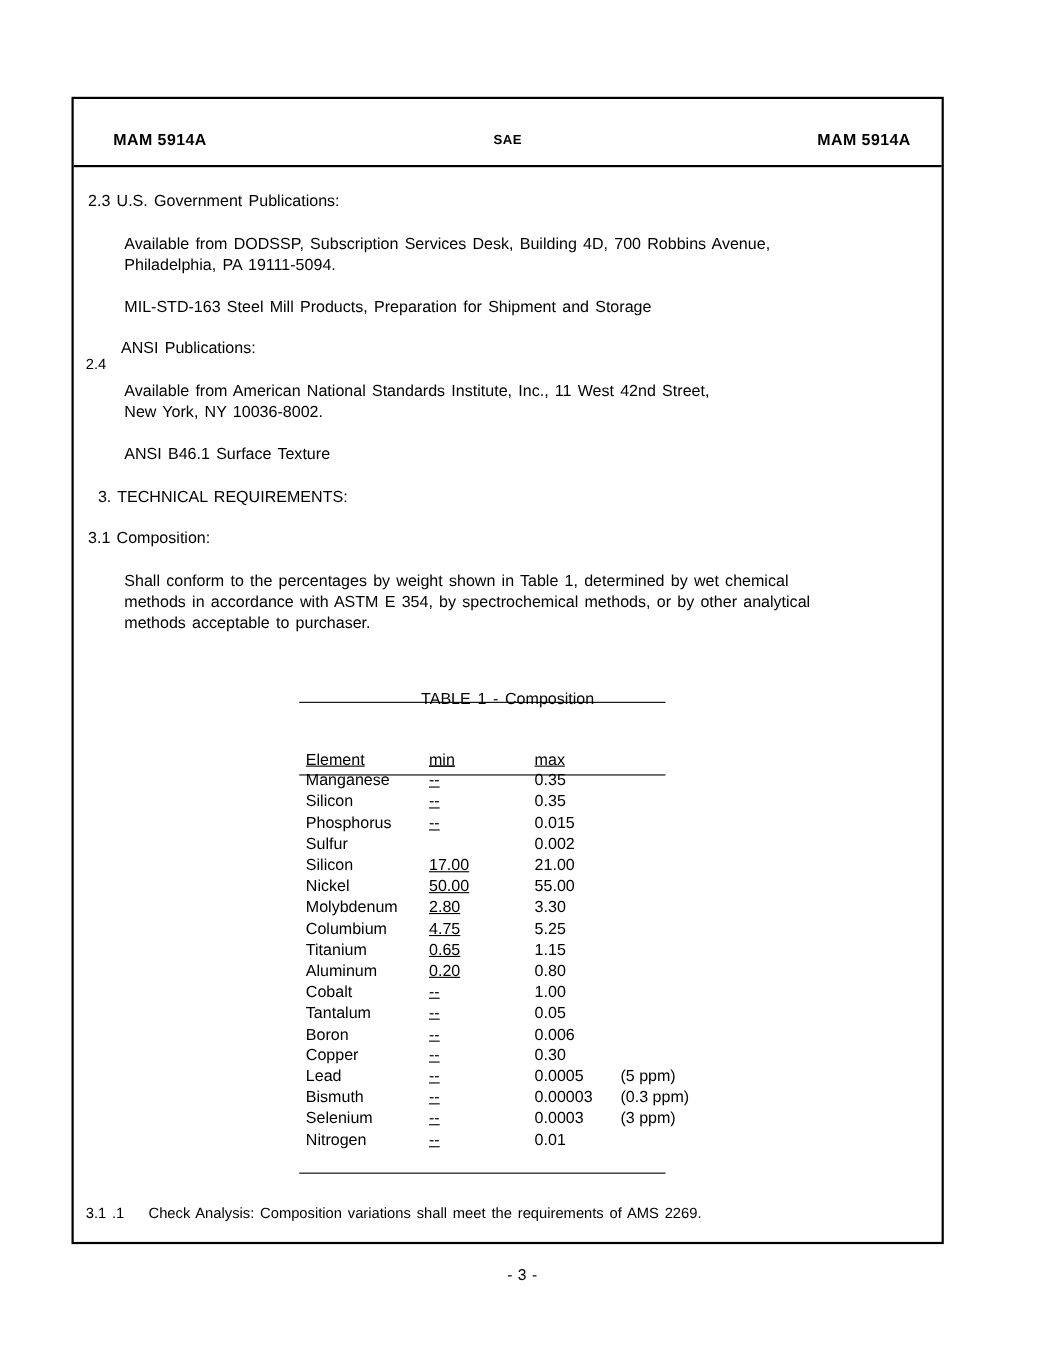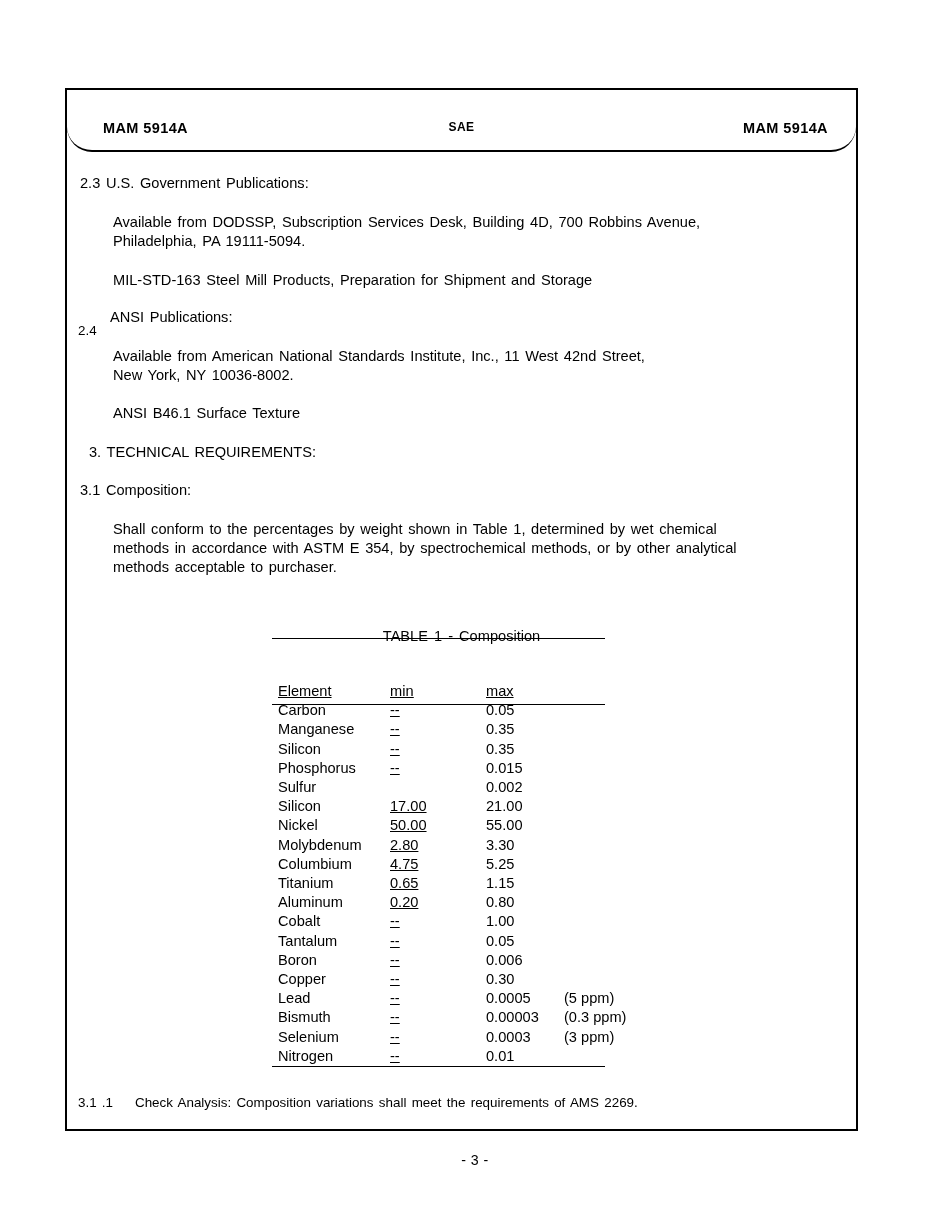--- a/index.html
+++ b/index.html
@@ -26,21 +26,20 @@
     left: 65px;
     top: 88px;
     width: 793px;
     height: 1043px;
     border: 2px solid #000000;
   }
   .header-band {
     height: 62px;
     border-bottom: 2px solid #000000;
     position: relative;
-    border-radius: 25px;
   }
   .header-left {
     position: absolute;
     left: 36px;
     top: 30px;
     font-size: 14.5px;
     font-weight: bold;
     letter-spacing: 0.4px;
   }
   .header-center {
@@ -174,26 +173,20 @@
         <thead>
           <tr>
             <th class="c-el"><span class="hdr-underline">Element</span></th>
             <th class="c-min"><span class="hdr-underline">min</span></th>
             <th class="c-max"><span class="hdr-underline">max</span></th>
             <th class="c-note"><span></span></th>
           </tr>
         </thead>
         <tbody>
           <tr>
-            <td class="c-el">Carbon</td>
-            <td class="c-min">--</td>
-            <td class="c-max">0.05</td>
-            <td class="c-note"></td>
-          </tr>
-          <tr>
             <td class="c-el">Manganese</td>
             <td class="c-min">--</td>
             <td class="c-max">0.35</td>
             <td class="c-note"></td>
           </tr>
           <tr>
             <td class="c-el">Silicon</td>
             <td class="c-min">--</td>
             <td class="c-max">0.35</td>
             <td class="c-note"></td>

